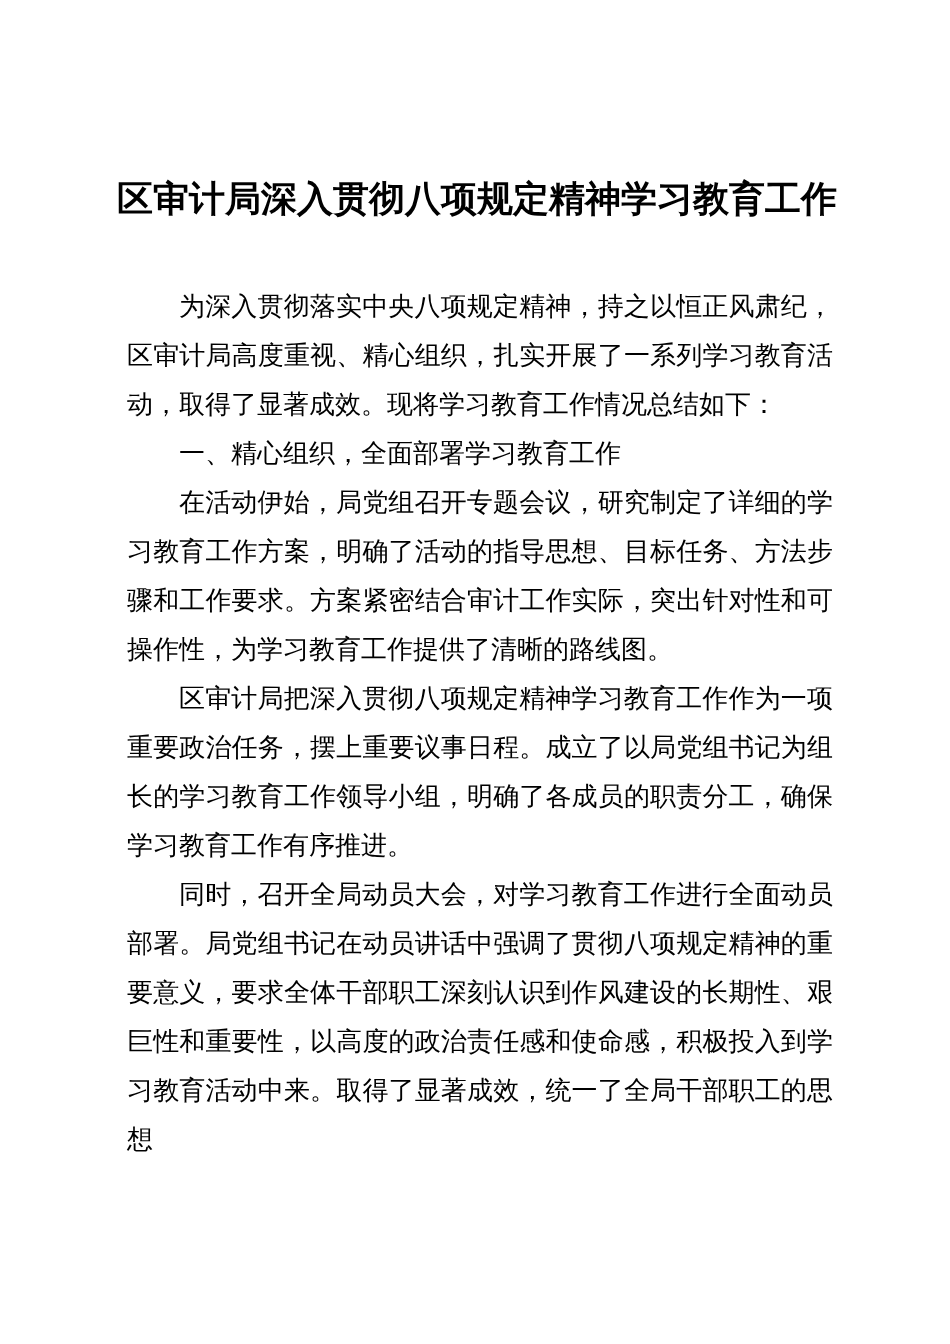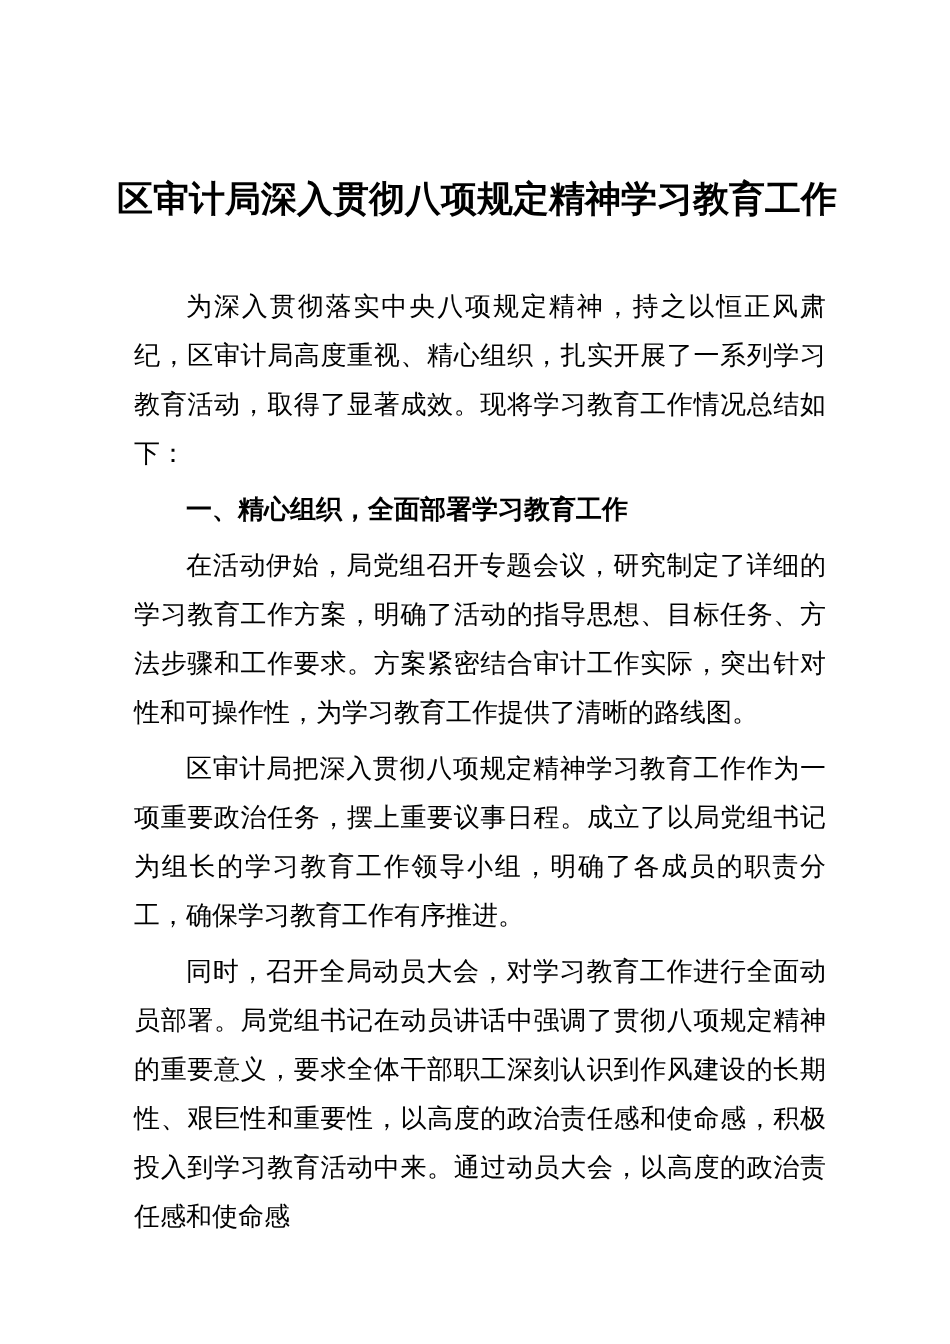--- a/index.html
+++ b/index.html
@@ -32,41 +32,41 @@
     white-space: nowrap;
   }
   .doc-body {
     margin-top: 56px;
     font-size: 26px;
     line-height: 49px;
     text-align: justify;
     text-justify: inter-ideograph;
   }
   .para {
-    margin: 7px;
+    margin: 0;
     padding: 0;
     text-indent: 2em;
     word-break: normal;
   }
   .section-heading {
-    font-weight: 700;
+    font-weight: 400;
   }
 </style>
 </head>
 <body>
 
 <div class="page">
   <div class="content">
 
     <h1 class="doc-title">
       <span class="title-line">区审计局深入贯彻八项规定精神学习教育工作</span>
     </h1>
 
     <div class="doc-body">
       <p class="para">为深入贯彻落实中央八项规定精神，持之以恒正风肃纪，区审计局高度重视、精心组织，扎实开展了一系列学习教育活动，取得了显著成效。现将学习教育工作情况总结如下：</p>
       <p class="para section-heading">一、精心组织，全面部署学习教育工作</p>
       <p class="para">在活动伊始，局党组召开专题会议，研究制定了详细的学习教育工作方案，明确了活动的指导思想、目标任务、方法步骤和工作要求。方案紧密结合审计工作实际，突出针对性和可操作性，为学习教育工作提供了清晰的路线图。</p>
       <p class="para">区审计局把深入贯彻八项规定精神学习教育工作作为一项重要政治任务，摆上重要议事日程。成立了以局党组书记为组长的学习教育工作领导小组，明确了各成员的职责分工，确保学习教育工作有序推进。</p>
-      <p class="para">同时，召开全局动员大会，对学习教育工作进行全面动员部署。局党组书记在动员讲话中强调了贯彻八项规定精神的重要意义，要求全体干部职工深刻认识到作风建设的长期性、艰巨性和重要性，以高度的政治责任感和使命感，积极投入到学习教育活动中来。通过动员大会，以高度的政治责任感和使命感</p>
+      <p class="para">同时，召开全局动员大会，对学习教育工作进行全面动员部署。局党组书记在动员讲话中强调了贯彻八项规定精神的重要意义，要求全体干部职工深刻认识到作风建设的长期性、艰巨性和重要性，以高度的政治责任感和使命感，积极投入到学习教育活动中来。取得了显著成效，统一了全局干部职工的思想</p>
     </div>
 
   </div>
 </div>
 
 </body></html>

